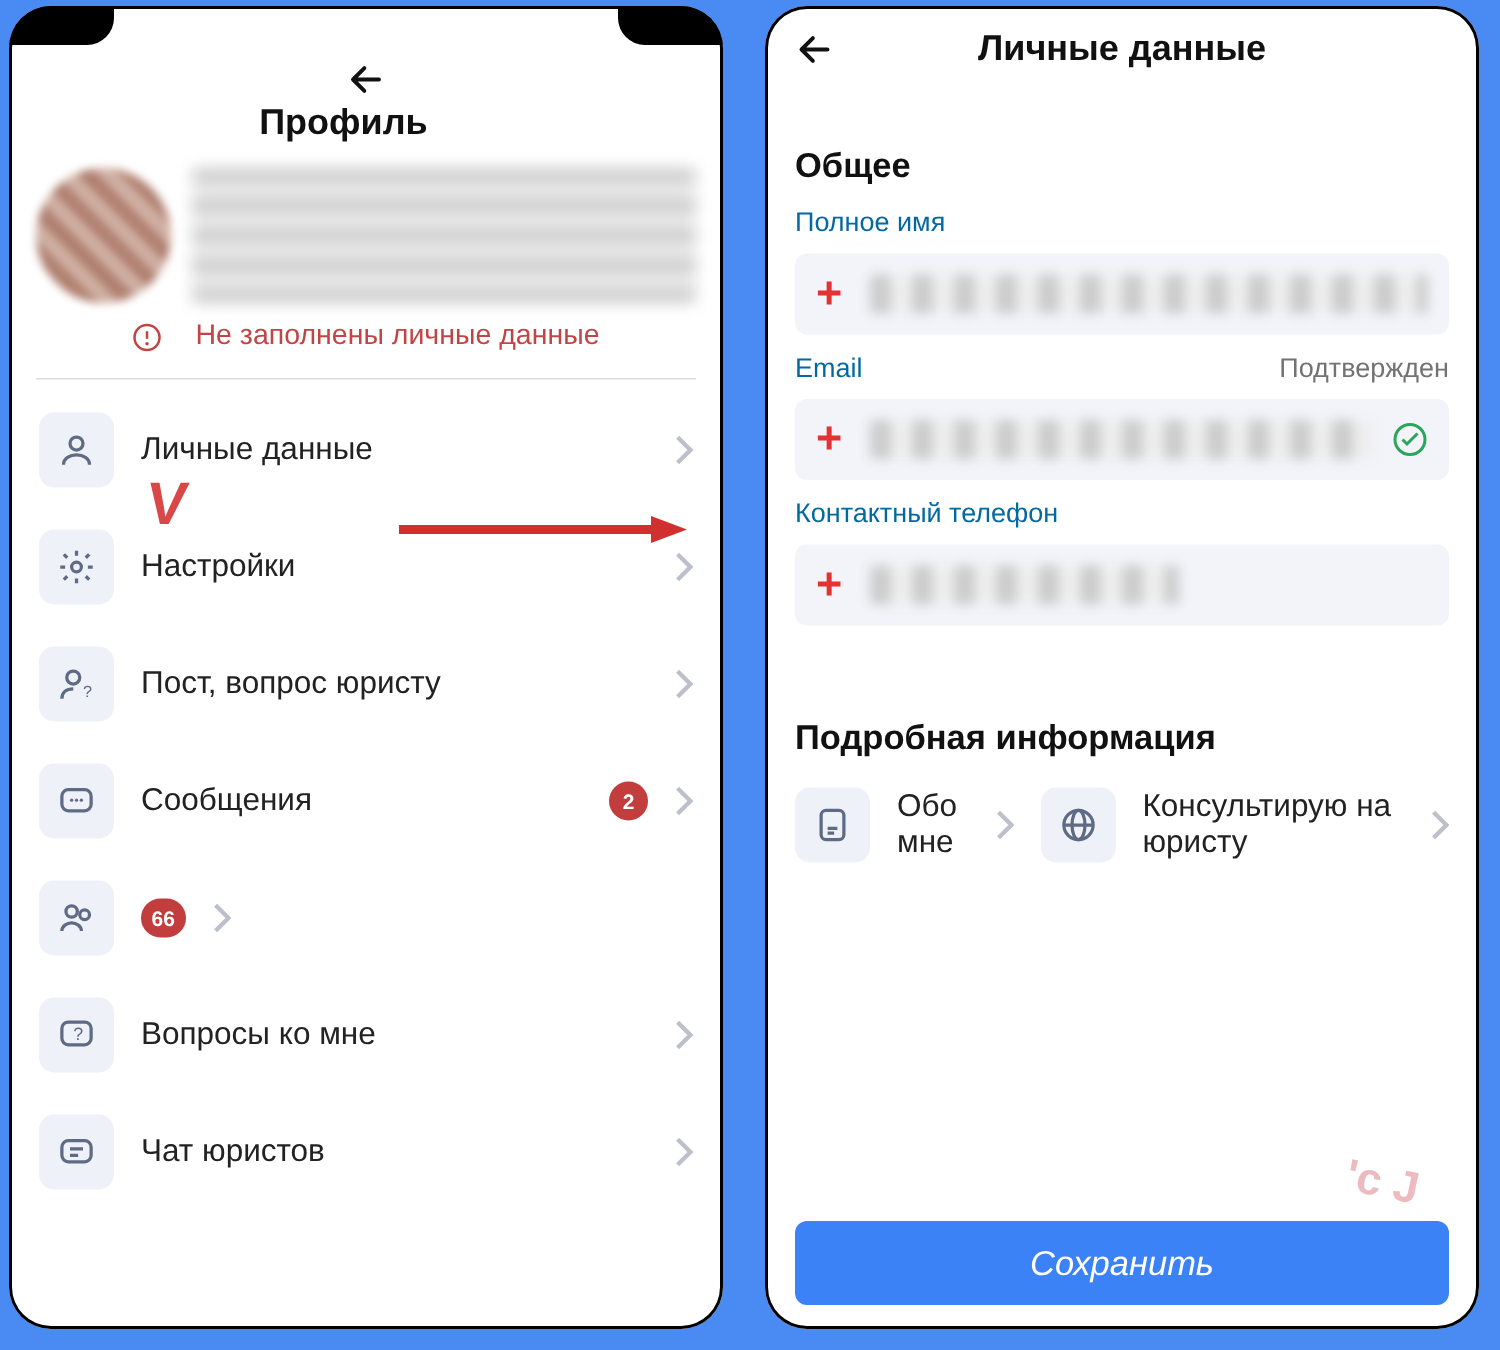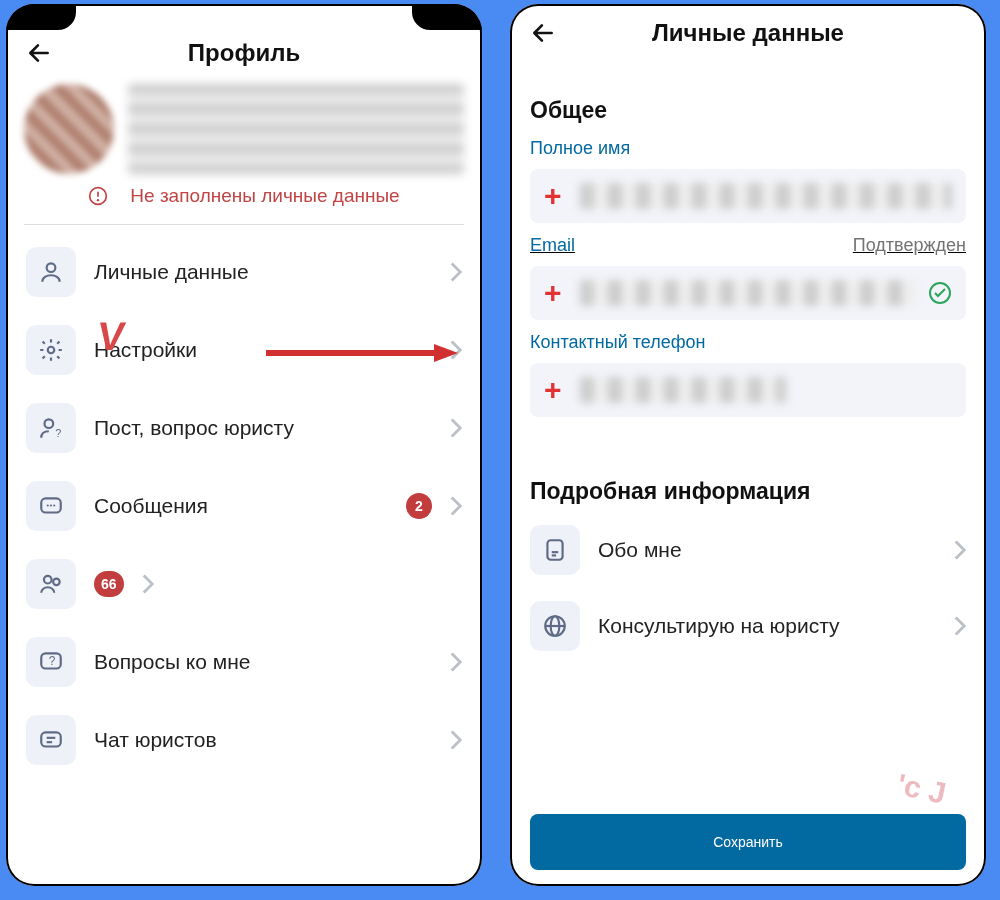--- a/index.html
+++ b/index.html
@@ -22,21 +22,21 @@
   }
   .phone.left::before, .phone.left::after {
     content:""; position:absolute; top:0; width:70px; height:26px;
     background:#000; z-index:5;
   }
   .phone.left::before { left:0; border-bottom-right-radius:18px; }
   .phone.left::after  { right:0; border-bottom-left-radius:18px; }
   .header {
     display:flex; align-items:center; padding: 14px 18px 10px 18px;
   }
-  .left .header { padding-top:34px; }
+  .left .header { padding-top:34px;flex-direction:column; }
   .back {
     width:30px; height:30px; display:flex; align-items:center; justify-content:center;
     cursor:pointer;
   }
   .htitle {
     flex:1; text-align:center; font-size:24px; font-weight:700; color:#111;
     margin-left:-30px; 
   }
   
   .prof-top { display:flex; gap:14px; padding: 6px 18px 0 18px; }
@@ -44,21 +44,21 @@
     width:90px; height:90px; border-radius:50%; flex:none;
     background: repeating-linear-gradient(45deg,#b08070,#b08070 10px,#d0b0a4 10px,#d0b0a4 20px);
     filter: blur(3px);
   }
   .blurtext {
     flex:1;
     background: repeating-linear-gradient(0deg,#ccc,#ccc 10px,#eee 10px,#eee 20px);
     filter: blur(5px); height:90px; border-radius:4px;
   }
   .warn {
-    display:flex; gap:22px; justify-content:center; align-items:flex-start;
+    display:flex; gap:22px; justify-content:center; align-items:center;
     color:#c24545; font-size:19px; padding:10px 40px 16px 40px; line-height:1.25;
   }
   .warn-icon { width:20px; height:20px; flex:none; margin-top:2px; }
   .divider { height:1px; background:#ddd; margin:0 18px; }
   .menu { padding: 12px 14px 0 14px; display:flex; flex-direction:column; gap:8px; }
   .row {
     display:flex; align-items:center; gap:18px;
     padding: 10px 6px; cursor:pointer; position:relative;
     border-radius:8px;
   }
@@ -79,45 +79,45 @@
     position:absolute; left:92px; top:310px; z-index:20;
     color:#d94848; font-size:40px; font-weight:900;
     transform: skew(-8deg);
   }
   .annot-arrow {
     position:absolute; left:260px; top:340px; width:192px; height:18px; z-index:20;
   }
   
   .sect-title { font-size:23px; font-weight:700; padding: 6px 20px 8px 20px; color:#111;margin-top:33px;}
   .field { padding: 6px 20px 6px 20px; }
-  .flabel-row { display:flex; justify-content:space-between; align-items:flex-end;text-decoration:underline; }
+  .flabel-row { display:flex; justify-content:space-between; align-items:flex-end; }
   .flabel { font-size:18px; color:#0369a1; }
   .verified { font-size:18px; color:#737373; }
   .fbox {
     margin-top:10px; height:54px; border-radius:8px; background:#f2f4f9;
     position:relative; display:flex; align-items:center; padding-left:18px;
   }
   .fblur {
     position:absolute; left:50px; top:14px; right:14px; bottom:14px;
     background: repeating-linear-gradient(90deg,#ccc,#ccc 14px,#eee 14px,#eee 28px);
     filter: blur(4px); border-radius:3px;
   }
   .redplus {
     position:absolute; left:14px; top:50%; transform:translateY(-50%);
     color:#e43232; font-size:30px; font-weight:900; z-index:2;
   }
   .ok-circle {
     position:absolute; right:14px; top:50%; transform:translateY(-50%);
     width:24px; height:24px;
   }
-  .detail-list { padding: 2px 14px 0 14px; display:flex; flex-direction:column; gap:6px; }
+  .detail-list { padding: 2px 14px 0 14px; display:flex; flex-direction:row; gap:6px; }
   .savebtn {
     margin: 12px 20px 16px 20px; height:56px; border-radius:8px;
-    background:#0369a1; color:#fff; font-size:14px; font-weight:500;
-    display:flex; align-items:center; justify-content:center; cursor:pointer;
+    background:#3b82f6; color:#fff; font-size:23px; font-weight:500;
+    display:flex; align-items:center; justify-content:center; cursor:pointer;font-style:italic;
   }
   .annot-scribble {
     position:absolute; right:40px; bottom:80px; color:#e9aab0;
     font-size:30px; font-weight:900; transform:rotate(12deg); z-index:20;
     opacity:.8;
   }
   svg { display:block; }
 </style>
 </head>
 <body>

